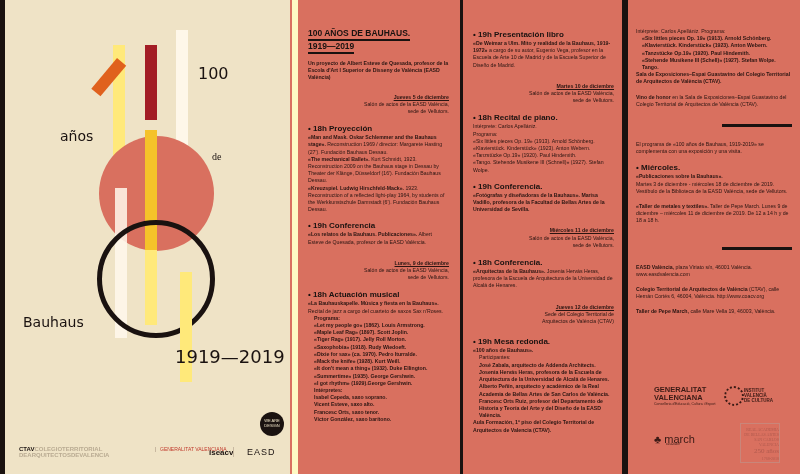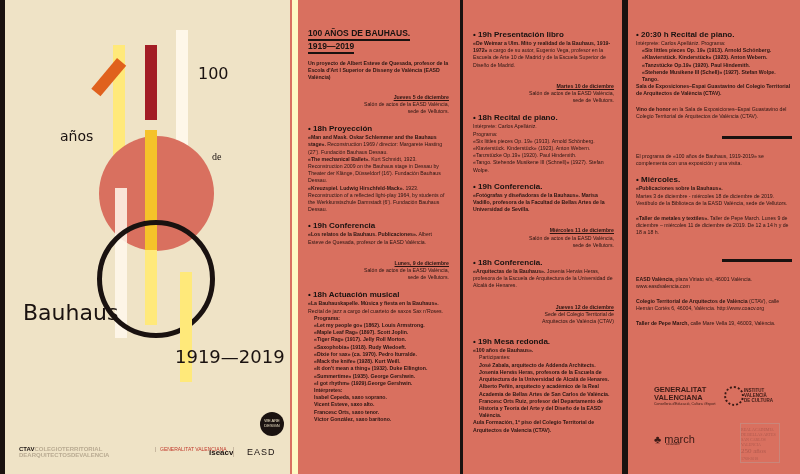--- a/index.html
+++ b/index.html
@@ -5,21 +5,21 @@
   * { box-sizing: border-box; margin: 0; padding: 0; }
   html, body { width: 800px; height: 474px; overflow: hidden; background: #d9705f; }
   body { position: relative; font-family: "Liberation Sans", sans-serif; color: #2a1512; }
 
   
   .cover { position: absolute; left: 0; top: 0; width: 290px; height: 474px; background: #efe3c6; border-left: 5px solid #1a1210; overflow: hidden; }
   .cover .bar { position: absolute; }
   .cover .t100 { position: absolute; left: 193px; top: 64px; font-size: 16px; font-family: "DejaVu Sans", sans-serif; color: #1a1210; }
   .cover .tanos { position: absolute; left: 55px; top: 128px; font-size: 14px; font-family: "DejaVu Sans", sans-serif; color: #1a1210; }
   .cover .tde { position: absolute; left: 207px; top: 151px; font-size: 10px; font-family: Liberation Serif, serif; color: #1a1210; }
-  .cover .tbauhaus { position: absolute; left: 18px; top: 300px; font-size: 22px; font-family: "DejaVu Sans", sans-serif; color: #1a1210; }
+  .cover .tbauhaus { position: absolute; left: 18px; top: 314px; font-size: 14px; font-family: "DejaVu Sans", sans-serif; color: #1a1210; }
   .cover .tyears { position: absolute; left: 170px; top: 346px; font-size: 18px; font-family: "DejaVu Sans", sans-serif; color: #1a1210; }
   .cover .circle-red { position: absolute; left: 94px; top: 136px; width: 115px; height: 115px; border-radius: 50%; background: #d9705f; }
   .cover .circle-ring { position: absolute; left: 92px; top: 220px; width: 118px; height: 118px; border-radius: 50%; border: 5px solid #1a1210; }
   .cover .logos { position: absolute; left: 10px; bottom: 6px; width: 275px; height: 30px; }
   .cover .ctav { position: absolute; left: 4px; top: 8px; font-size: 6px; line-height: 6px; font-weight: bold; color: #b9ab92; }
   .cover .ctav b { color: #1a1210; }
   .cover .gva { position: absolute; left: 140px; top: 9px; font-size: 5px; color: #c0392b; line-height: 5px; border-left: 1px solid #c8b8a0; padding-left: 4px; }
   .cover .iseacv { position: absolute; left: 178px; top: 10px; font-size: 8px; color: #1a1210; font-weight: bold; margin-left: 16px; }
   .cover .easd { position: absolute; left: 218px; top: 9px; font-size: 9px; color: #1a1210; border-left: 1px solid #c8b8a0; padding-left: 13px; letter-spacing: 1px; }
   .cover .bubble { position: absolute; left: 245px; top: -26px; width: 24px; height: 24px; border-radius: 50%; background: #1a1210; color: #efe3c6; font-size: 4px; line-height: 5px; text-align: center; padding-top: 6px; }
@@ -40,21 +40,21 @@
   .b { font-weight: bold; }
   .p { margin-bottom: 8px; }
   .ind { padding-left: 6px; }
   .rule { height: 3px; background: #1a1210; width: 70px; margin: 16px 0 14px auto; }
   .logo-gva { position: absolute; left: 26px; top: 386px; font-size: 7.5px; line-height: 8px; font-weight: bold; color: #3a1a15; }
   .logo-gva small { display: block; font-size: 3.5px; line-height: 4px; font-weight: normal; }
   .logo-ivc { position: absolute; left: 96px; top: 388px; font-size: 4.5px; line-height: 5px; font-weight: bold; color: #3a1a15; padding-left: 20px; }
   .logo-ivc::before { content: ""; position: absolute; left: 0; top: -2px; width: 16px; height: 16px; border-radius: 50%; border: 2px dotted #3a1a15; }
   .logo-march { position: absolute; left: 26px; top: 436px; font-size: 11px; color: #3a1a15; }
   .logo-march small { display: block; font-size: 3px; line-height: 3px; margin-left: 12px; }
-  .logo-rasc { position: absolute; left: 112px; top: 423px; width: 40px; height: 40px; border: 1px solid #c9867a; font-family: "Liberation Serif", serif; font-size: 4px; line-height: 5px; color: #b05a4e; text-align: left; padding-top: 3px; }
+  .logo-rasc { position: absolute; left: 112px; top: 423px; width: 40px; height: 40px; border: 1px solid #c9867a; font-family: "Liberation Serif", serif; font-size: 4px; line-height: 5px; color: #b05a4e; text-align: right; padding-top: 3px; }
   .logo-rasc b { display: block; font-size: 7px; line-height: 9px; font-weight: normal; }
 </style>
 </head>
 <body>
 
 <div class="cover">
   <div class="bar" style="left:108px;top:45px;width:12px;height:115px;background:#ffe97a;"></div>
   <div class="bar" style="left:171px;top:30px;width:12px;height:185px;background:#fff8ec;opacity:.9;"></div>
   <div class="circle-red"></div>
   <div class="bar" style="left:112px;top:58px;width:12px;height:40px;background:#e0611d;transform:rotate(40deg);transform-origin:top left;"></div>
@@ -157,21 +157,20 @@
   <div class="ind b">
     <div>José Zabala, arquitecto de Addenda Architects.</div>
     <div>Josenia Hervás Heras, profesora de la Escuela de Arquitectura de la Universidad de Alcalá de Henares.</div>
     <div>Alberto Peñín, arquitecto y académico de la Real Academia de Bellas Artes de San Carlos de València.</div>
     <div>Francesc Orts Ruiz, profesor del Departamento de Historia y Teoría del Arte y del Diseño de la EASD València.</div>
   </div>
   <div class="b">Aula Formación, 1º piso del Colegio Territorial de Arquitectos de Valencia (CTAV).</div>
 </div>
 
 <div class="col col3">
-  <div class="ev">• 20:30 h Recital de piano.</div>
   <div>Intérprete: Carlos Apellániz. Programa:</div>
   <div class="ind b">
     <div>«Six littles pieces Op. 19» (1913). Arnold Schönberg.</div>
     <div>«Klavierstück. Kinderstück» (1923). Anton Webern.</div>
     <div>«Tanzstücke Op.19» (1920). Paul Hindemith.</div>
     <div>«Stehende Musikene III (Schell)» (1927). Stefan Wolpe. Tango.</div>
   </div>
   <div class="p b">Sala de Exposiciones–Espai Guastavino del Colegio Territorial de Arquitectos de València (CTAV).</div>
   <div class="p"><span class="b">Vino de honor</span><span> en la Sala de Exposiciones–Espai Guastavino del Colegio Territorial de Arquitectos de València (CTAV).</span></div>
 

